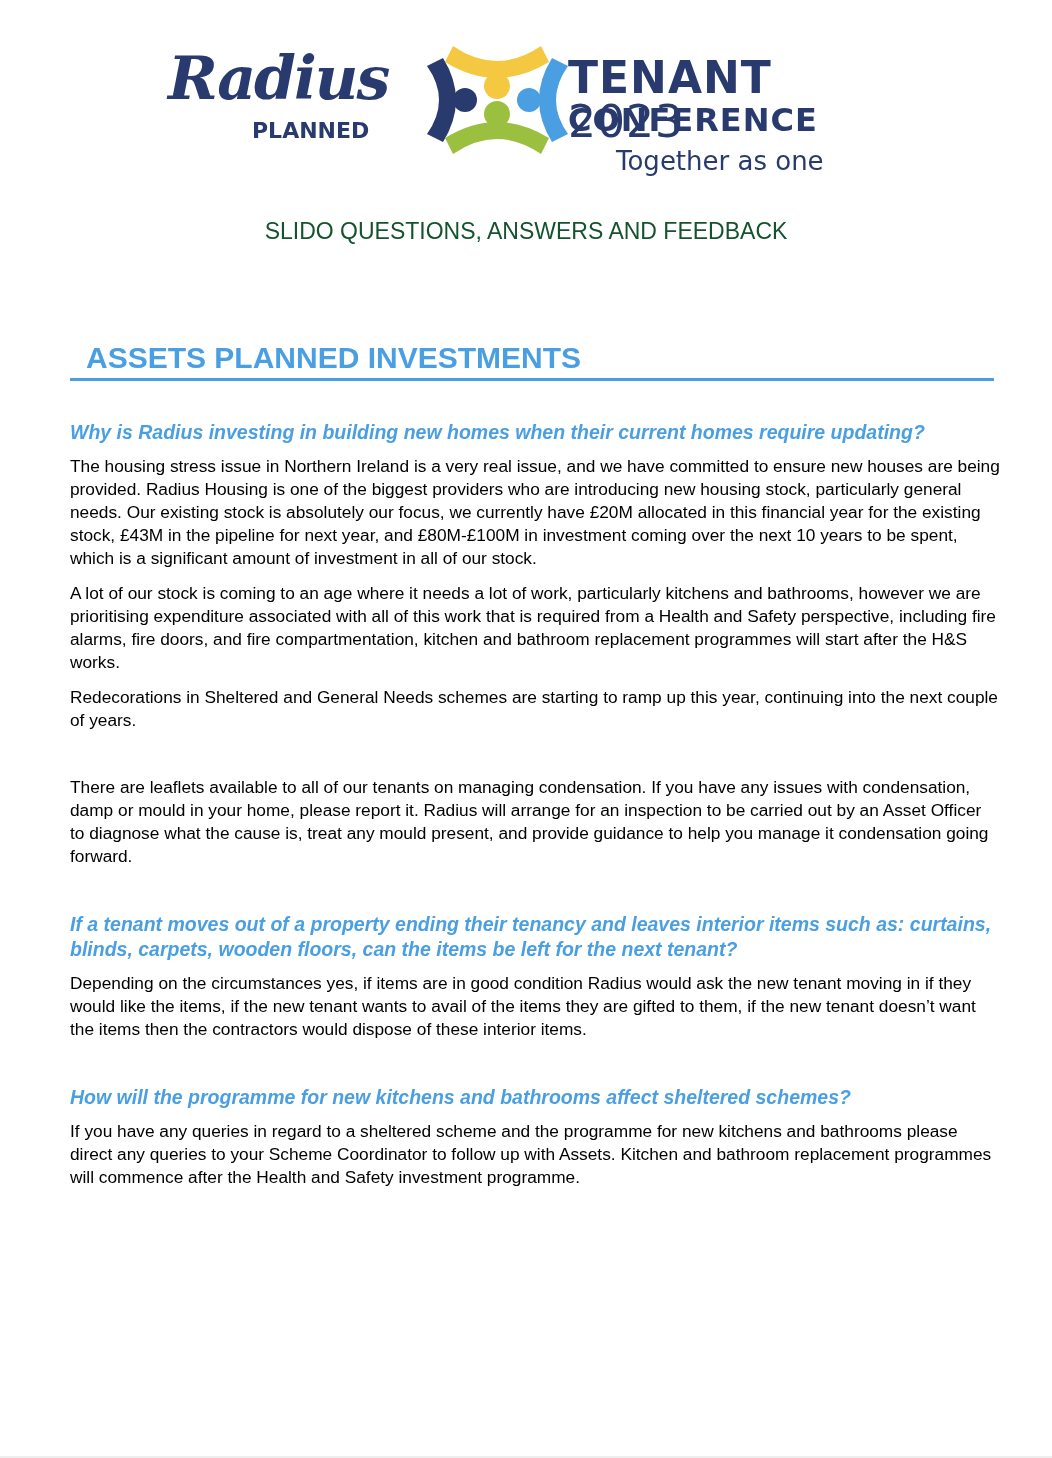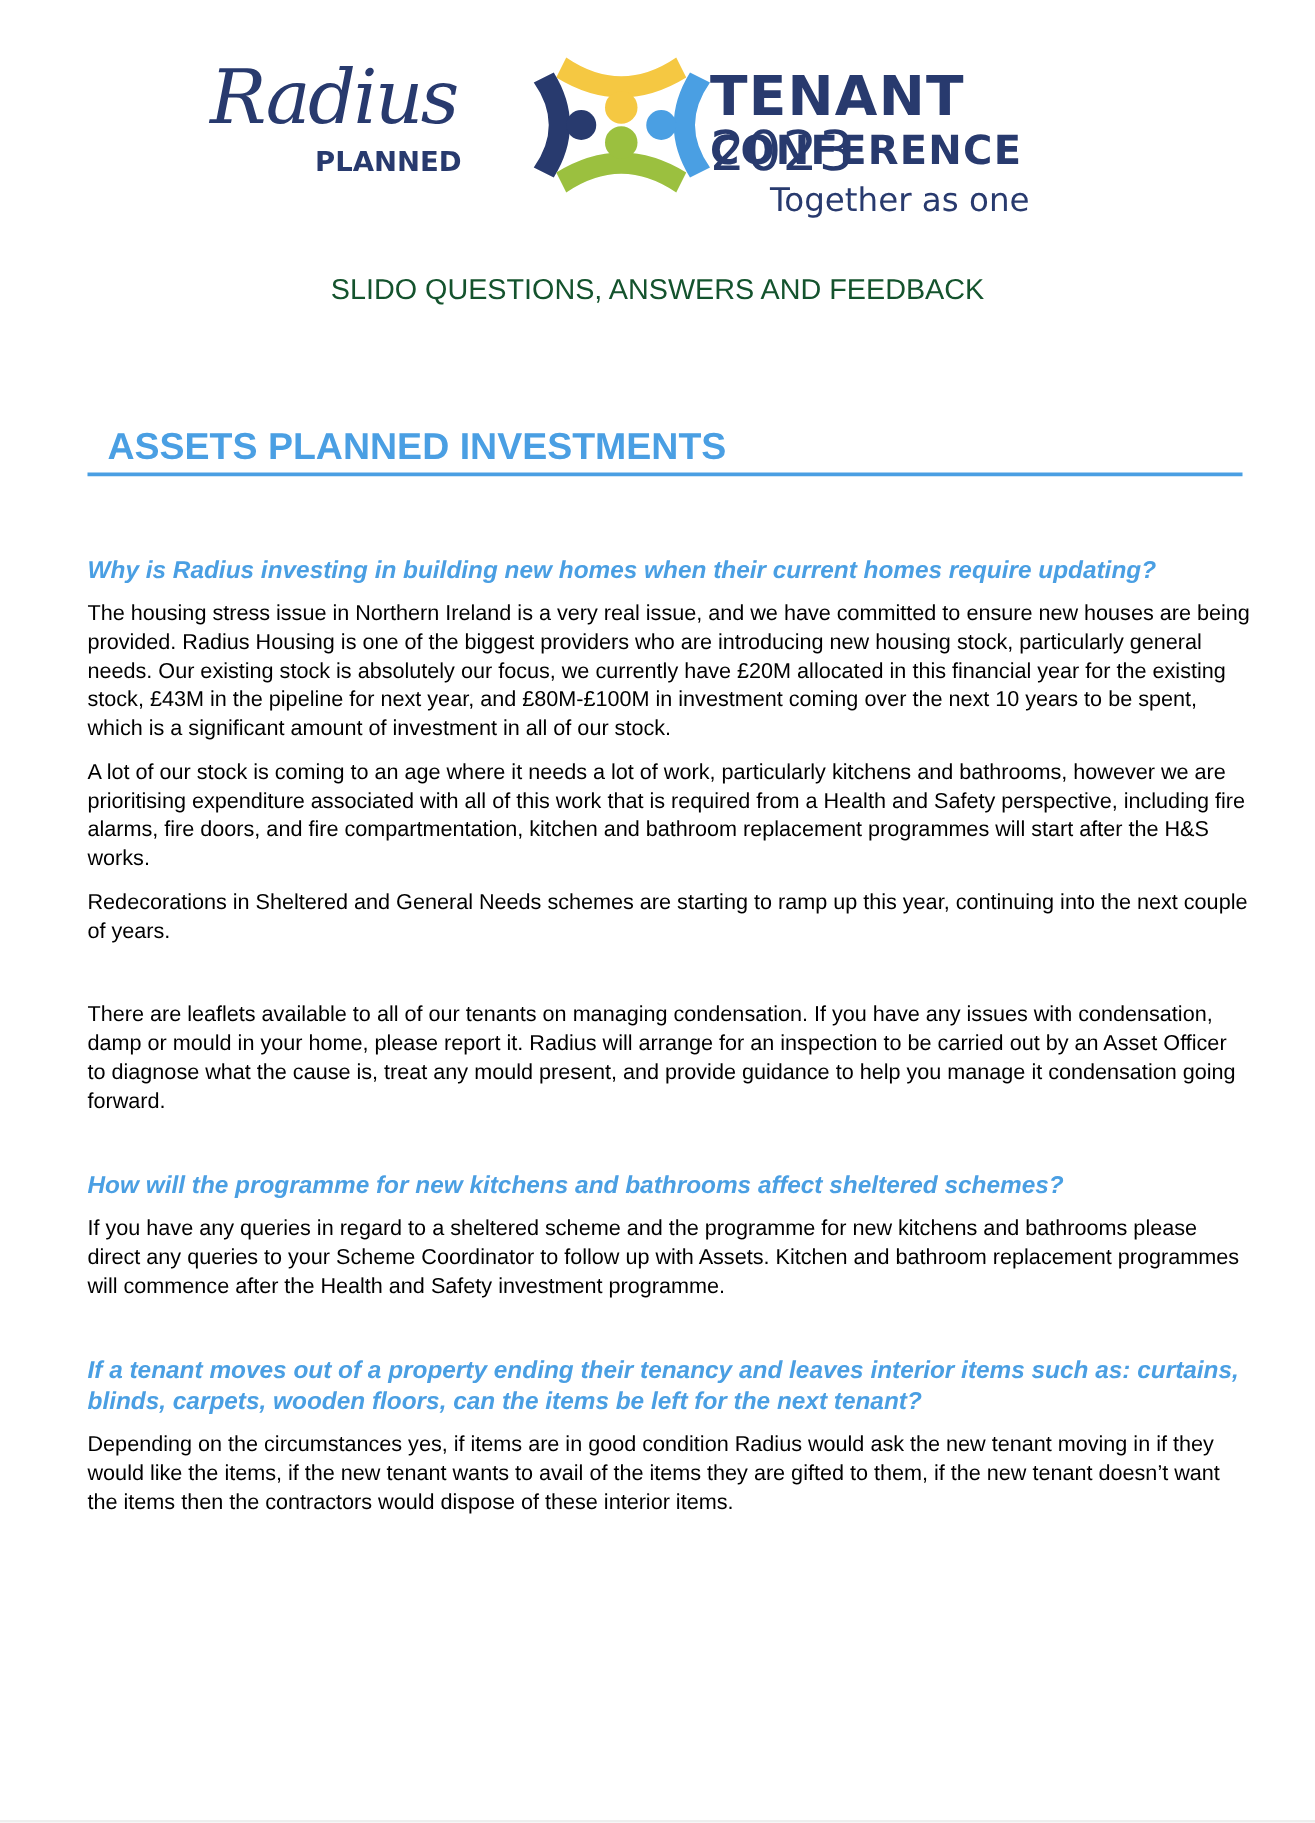--- a/index.html
+++ b/index.html
@@ -6,21 +6,21 @@
   body {
     width: 1052px; height: 1458px; position: relative; overflow: hidden;
     font-family: "Liberation Sans", sans-serif; color: #000;
   }
   .page-edge { position: absolute; left: 0; right: 0; bottom: 0; height: 2px; background: #eeeeee; }
 
   
   .logo { position: absolute; left: 160px; top: 28px; width: 740px; height: 155px; }
   .brand-word {
     position: absolute; left: 8px; top: 20px;
-    font-family: "DejaVu Serif", serif; font-style: italic; font-weight: normal;
+    font-family: "DejaVu Serif", serif; font-style: italic; font-weight: bold;
     font-size: 60px; color: #283a6e; letter-spacing: -2px; line-height: 1;
   }
   .brand-sub {
     position: absolute; left: 92px; top: 90px;
     font-family: "DejaVu Sans", sans-serif; font-weight: bold;
     font-size: 22px; color: #283a6e; letter-spacing: 0px;
   }
   .emblem { position: absolute; left: 265px; top: 0px; width: 145px; height: 145px; }
   .conf-line1, .conf-line2 {
     position: absolute; left: 408px;
@@ -48,21 +48,21 @@
   }
 
   .content { position: absolute; left: 70px; top: 420px; width: 930px; }
   .question {
     font-size: 19.5px; font-weight: bold; font-style: italic; color: #4a9fe3;
     line-height: 25px; margin: 0 0 10px 0;
   }
   .answer {
     font-size: 17.3px; line-height: 23px; margin: 0 0 12px 0; color: #000;
   }
-  .qa { margin-bottom: 44px; margin-top: 24px; }
+  .qa { margin-bottom: 44px; }
   .qa.q2 { margin-bottom: 44px; }
   .qa.q3 { margin-bottom: 44px; }
 </style>
 </head>
 <body>
 
 <div class="logo">
   <div class="brand-word">Radius</div>
   <div class="brand-sub">PLANNED</div>
 
@@ -97,23 +97,23 @@
 <div class="content">
   <div class="qa">
     <p class="question">Why is Radius investing in building new homes when their current homes require updating?</p>
     <p class="answer">The housing stress issue in Northern Ireland is a very real issue, and we have committed to ensure new houses are being provided. Radius Housing is one of the biggest providers who are introducing new housing stock, particularly general needs. Our existing stock is absolutely our focus, we currently have £20M allocated in this financial year for the existing stock, £43M in the pipeline for next year, and £80M-£100M in investment coming over the next 10 years to be spent, which is a significant amount of investment in all of our stock.</p>
     <p class="answer">A lot of our stock is coming to an age where it needs a lot of work, particularly kitchens and bathrooms, however we are prioritising expenditure associated with all of this work that is required from a Health and Safety perspective, including fire alarms, fire doors, and fire compartmentation, kitchen and bathroom replacement programmes will start after the H&amp;S works.</p>
     <p class="answer">Redecorations in Sheltered and General Needs schemes are starting to ramp up this year, continuing into the next couple of years.</p>
   </div>
   <div class="qa q2">
     <p class="answer">There are leaflets available to all of our tenants on managing condensation. If you have any issues with condensation, damp or mould in your home, please report it.  Radius will arrange for an inspection to be carried out by an Asset Officer to diagnose what the cause is, treat any mould present, and provide guidance to help you manage it condensation going forward.</p>
   </div>
+  <div class="qa">
+    <p class="question">If a tenant moves out of a property ending their tenancy and leaves interior items such as: curtains, blinds, carpets, wooden floors, can the items be left for the next tenant?</p>
+    <p class="answer">Depending on the circumstances yes, if items are in good condition Radius would ask the new tenant moving in if they would like the items, if the new tenant wants to avail of the items they are gifted to them, if the new tenant doesn’t want the items then the contractors would dispose of these interior items.</p>
+  </div>
   <div class="qa q3">
     <p class="question">How will the programme for new kitchens and bathrooms affect sheltered schemes?</p>
     <p class="answer">If you have any queries in regard to a sheltered scheme and the programme for new kitchens and bathrooms please direct any queries to your Scheme Coordinator to follow up with Assets. Kitchen and bathroom replacement programmes will commence after the Health and Safety investment programme.</p>
-  </div>
-  <div class="qa">
-    <p class="question">If a tenant moves out of a property ending their tenancy and leaves interior items such as: curtains, blinds, carpets, wooden floors, can the items be left for the next tenant?</p>
-    <p class="answer">Depending on the circumstances yes, if items are in good condition Radius would ask the new tenant moving in if they would like the items, if the new tenant wants to avail of the items they are gifted to them, if the new tenant doesn’t want the items then the contractors would dispose of these interior items.</p>
   </div>
 </div>
 
 <div class="page-edge"></div>
 
 </body></html>

